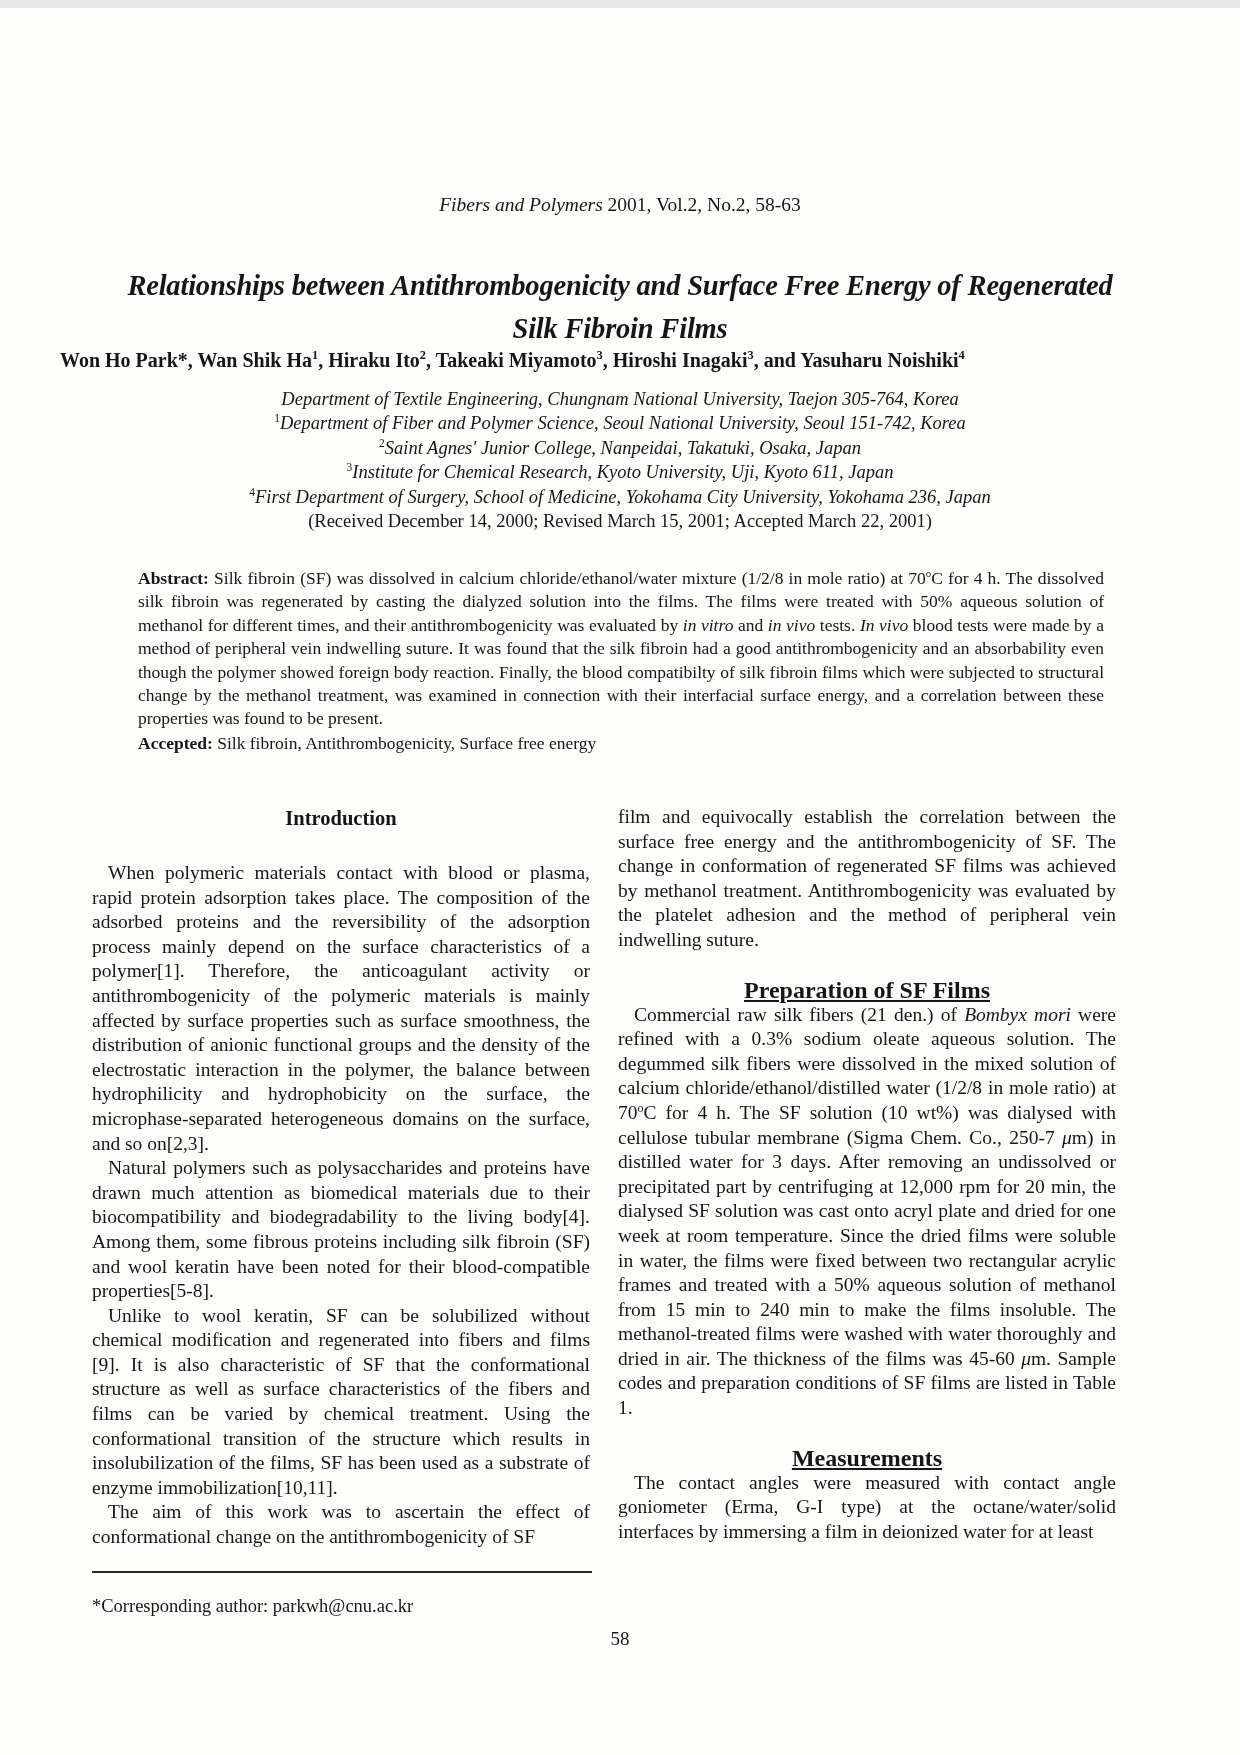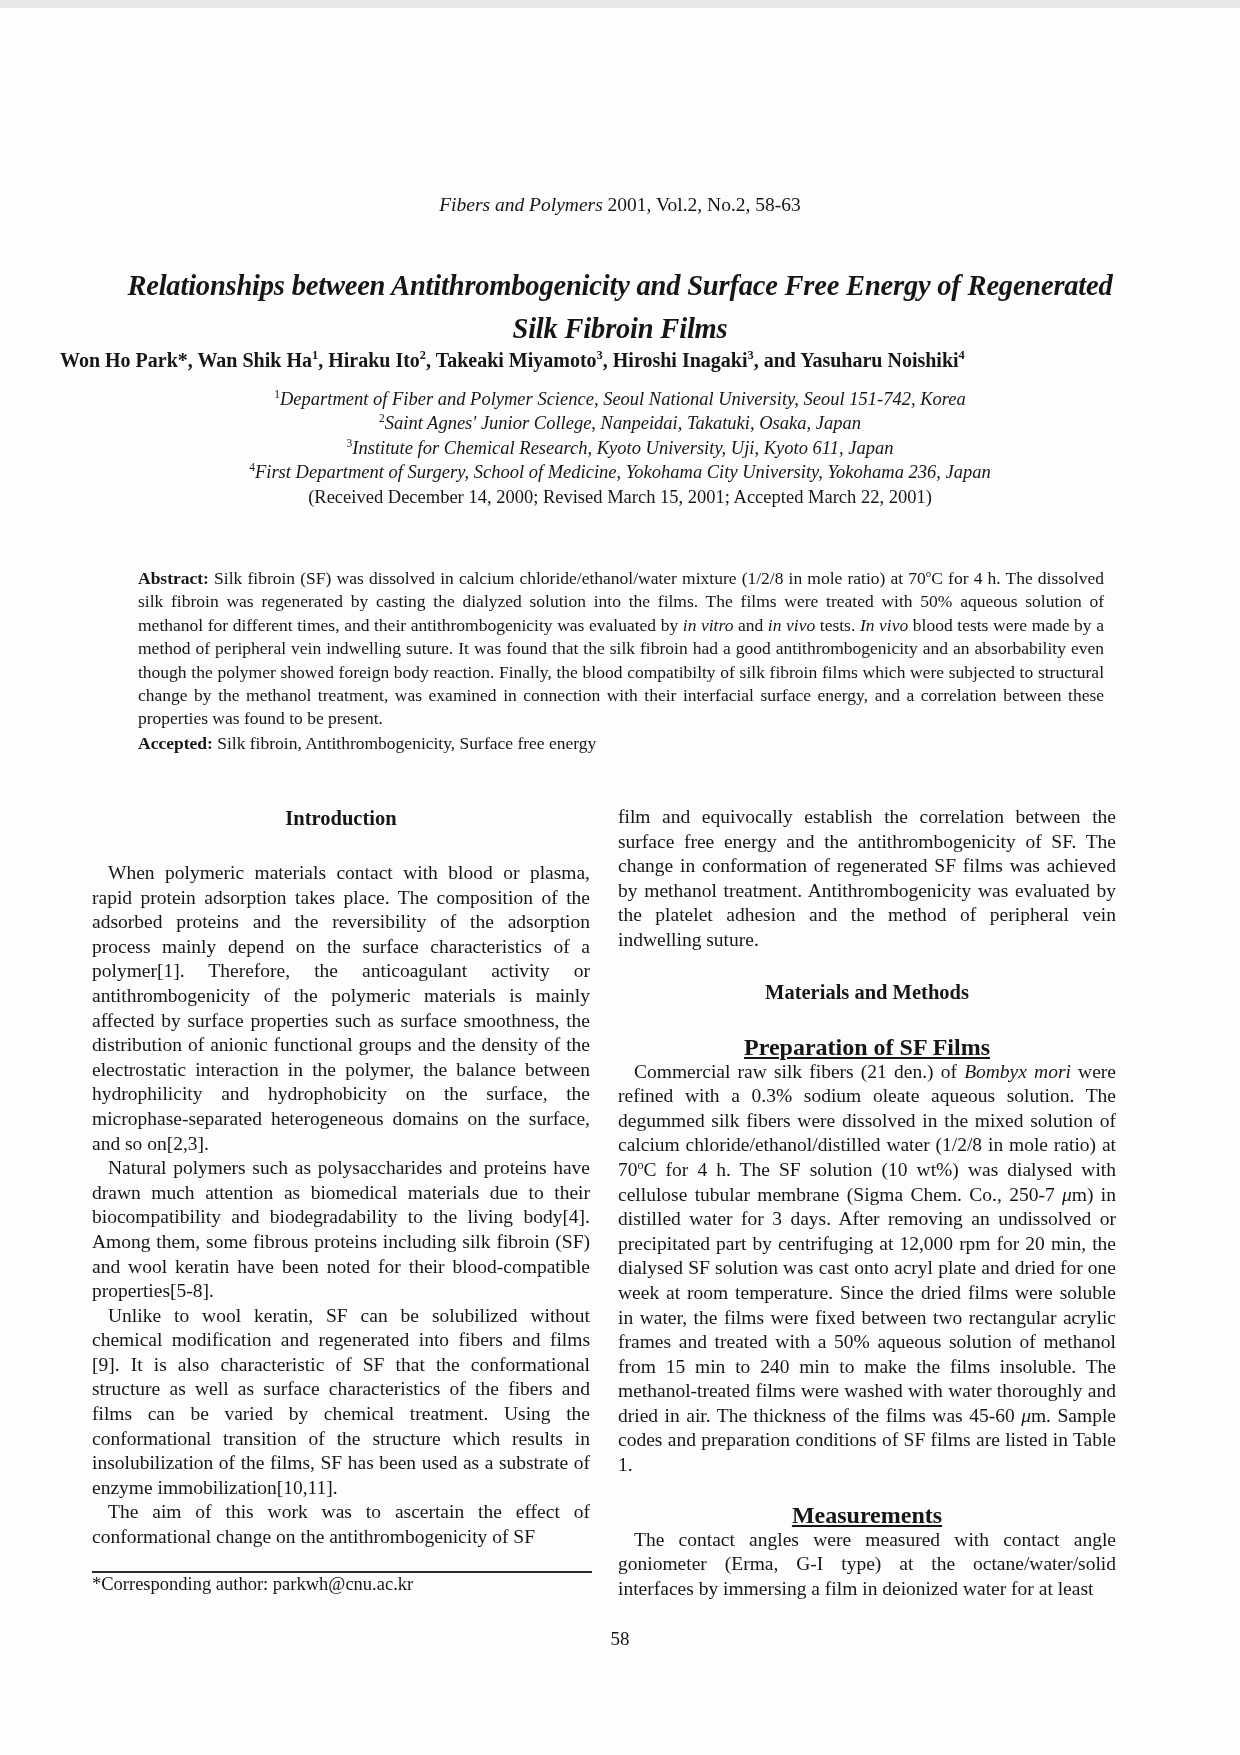--- a/index.html
+++ b/index.html
@@ -52,40 +52,41 @@
     font-size:20.5px;font-weight:bold;text-align:center;
     margin:0 0 30px 0;line-height:26px;
   }
   h2.section.spaced{margin-top:26px;}
   h3.sub{
     font-size:24px;font-weight:bold;text-align:center;
     margin:25px 0 0 0;line-height:25px;text-decoration:underline;
   }
   .footnote{
     position:absolute;top:1563px;left:92px;width:500px;
-    border-top:2px solid #2a2a2a;padding-top:1px;
+    border-top:2px solid #2a2a2a;padding-top:23px;
     font-size:18.5px;text-align:left;
   }
   .page-number{
     position:absolute;top:1620px;left:0;width:100%;
     text-align:center;font-size:19px;
   }
 </style>
 </head>
 <body>
 
 <div class="page">
 
   <div class="journal-line"><span style="font-style: italic;">Fibers and Polymers</span><span> 2001, Vol.2, No.2, 58-63</span></div>
 
   <h1 class="paper-title" style="font-size:28.5px;font-style:italic;">Relationships between Antithrombogenicity and Surface Free Energy of Regenerated Silk Fibroin Films</h1>
 
   <div class="authors-line"><span>Won Ho Park*, Wan Shik Ha</span><sup>1</sup><span>, Hiraku Ito</span><sup>2</sup><span>, Takeaki Miyamoto</span><sup>3</sup><span>, Hiroshi Inagaki</span><sup>3</sup><span>, and Yasuharu Noishiki</span><sup>4</sup></div>
 
   <div class="affiliations">
+    <div><span style="font-style: italic;">Department of Textile Engineering, Chungnam National University, Taejon 305-764, Korea</span></div>
     <div><sup>1</sup><span style="font-style: italic;">Department of Fiber and Polymer Science, Seoul National University, Seoul 151-742, Korea</span></div>
     <div><sup>2</sup><span style="font-style: italic;">Saint Agnes' Junior College, Nanpeidai, Takatuki, Osaka, Japan</span></div>
     <div><sup>3</sup><span style="font-style: italic;">Institute for Chemical Research, Kyoto University, Uji, Kyoto 611, Japan</span></div>
     <div><sup>4</sup><span style="font-style: italic;">First Department of Surgery, School of Medicine, Yokohama City University, Yokohama 236, Japan</span></div>
     <div class="received-line">(Received December 14, 2000; Revised March 15, 2001; Accepted March 22, 2001)</div>
   </div>
 
   <div class="abstract-block"><span style="font-weight: bold;">Abstract:</span><span> Silk fibroin (SF) was dissolved in calcium chloride/ethanol/water mixture (1/2/8 in mole ratio) at 70</span><sup>o</sup><span>C for 4 h. The dissolved silk fibroin was regenerated by casting the dialyzed solution into the films. The films were treated with 50% aqueous solution of methanol for different times, and their antithrombogenicity was evaluated by </span><span style="font-style: italic;">in vitro</span><span> and </span><span style="font-style: italic;">in vivo</span><span> tests. </span><span style="font-style: italic;">In vivo</span><span> blood tests were made by a method of peripheral vein indwelling suture. It was found that the silk fibroin had a good antithrombogenicity and an absorbability even though the polymer showed foreign body reaction. Finally, the blood compatibilty of silk fibroin films which were subjected to structural change by the methanol treatment, was examined in connection with their interfacial surface energy, and a correlation between these properties was found to be present.</span></div>
 
   <div class="keywords-line"><span style="font-weight: bold;">Accepted:</span><span> Silk fibroin, Antithrombogenicity, Surface free energy</span></div>
@@ -93,21 +94,20 @@
   <div class="columns">
     <div class="col">
       <h2 class="section">Introduction</h2>
       <p><span>When polymeric materials contact with blood or plasma, rapid protein adsorption takes place. The composition of the adsorbed proteins and the reversibility of the adsorption process mainly depend on the surface characteristics of a polymer[1]. Therefore, the anticoagulant activity or antithrombogenicity of the polymeric materials is mainly affected by surface properties such as surface smoothness, the distribution of anionic functional groups and the density of the electrostatic interaction in the polymer, the balance between hydrophilicity and hydrophobicity on the surface, the microphase-separated heterogeneous domains on the surface, and so on[2,3].</span></p>
       <p><span>Natural polymers such as polysaccharides and proteins have drawn much attention as biomedical materials due to their biocompatibility and biodegradability to the living body[4]. Among them, some fibrous proteins including silk fibroin (SF) and wool keratin have been noted for their blood-compatible properties[5-8].</span></p>
       <p><span>Unlike to wool keratin, SF can be solubilized without chemical modification and regenerated into fibers and films [9]. It is also characteristic of SF that the conformational structure as well as surface characteristics of the fibers and films can be varied by chemical treatment. Using the conformational transition of the structure which results in insolubilization of the films, SF has been used as a substrate of enzyme immobilization[10,11].</span></p>
       <p><span>The aim of this work was to ascertain the effect of conformational change on the antithrombogenicity of SF</span></p>
     </div>
     <div class="col">
       <p class="noindent"><span>film and equivocally establish the correlation between the surface free energy and the antithrombogenicity of SF. The change in conformation of regenerated SF films was achieved by methanol treatment. Antithrombogenicity was evaluated by the platelet adhesion and the method of peripheral vein indwelling suture.</span></p>
-      <h2 class="section spaced">Materials and Methods</h2>
       <h3 class="sub">Preparation of SF Films</h3>
       <p><span>Commercial raw silk fibers (21 den.) of </span><span style="font-style: italic;">Bombyx mori</span><span> were refined with a 0.3% sodium oleate aqueous solution. The degummed silk fibers were dissolved in the mixed solution of calcium chloride/ethanol/distilled water (1/2/8 in mole ratio) at 70</span><sup>o</sup><span>C for 4 h. The SF solution (10 wt%) was dialysed with cellulose tubular membrane (Sigma Chem. Co., 250-7 </span><span style="font-style: italic;">μ</span><span>m) in distilled water for 3 days. After removing an undissolved or precipitated part by centrifuging at 12,000 rpm for 20 min, the dialysed SF solution was cast onto acryl plate and dried for one week at room temperature. Since the dried films were soluble in water, the films were fixed between two rectangular acrylic frames and treated with a 50% aqueous solution of methanol from 15 min to 240 min to make the films insoluble. The methanol-treated films were washed with water thoroughly and dried in air. The thickness of the films was 45-60 </span><span style="font-style: italic;">μ</span><span>m. Sample codes and preparation conditions of SF films are listed in Table 1.</span></p>
       <h3 class="sub">Measurements</h3>
       <p><span>The contact angles were measured with contact angle goniometer (Erma, G-I type) at the octane/water/solid interfaces by immersing a film in deionized water for at least</span></p>
     </div>
   </div>
 
   <div class="footnote">*Corresponding author: parkwh@cnu.ac.kr</div>
 
   <div class="page-number">58</div>

